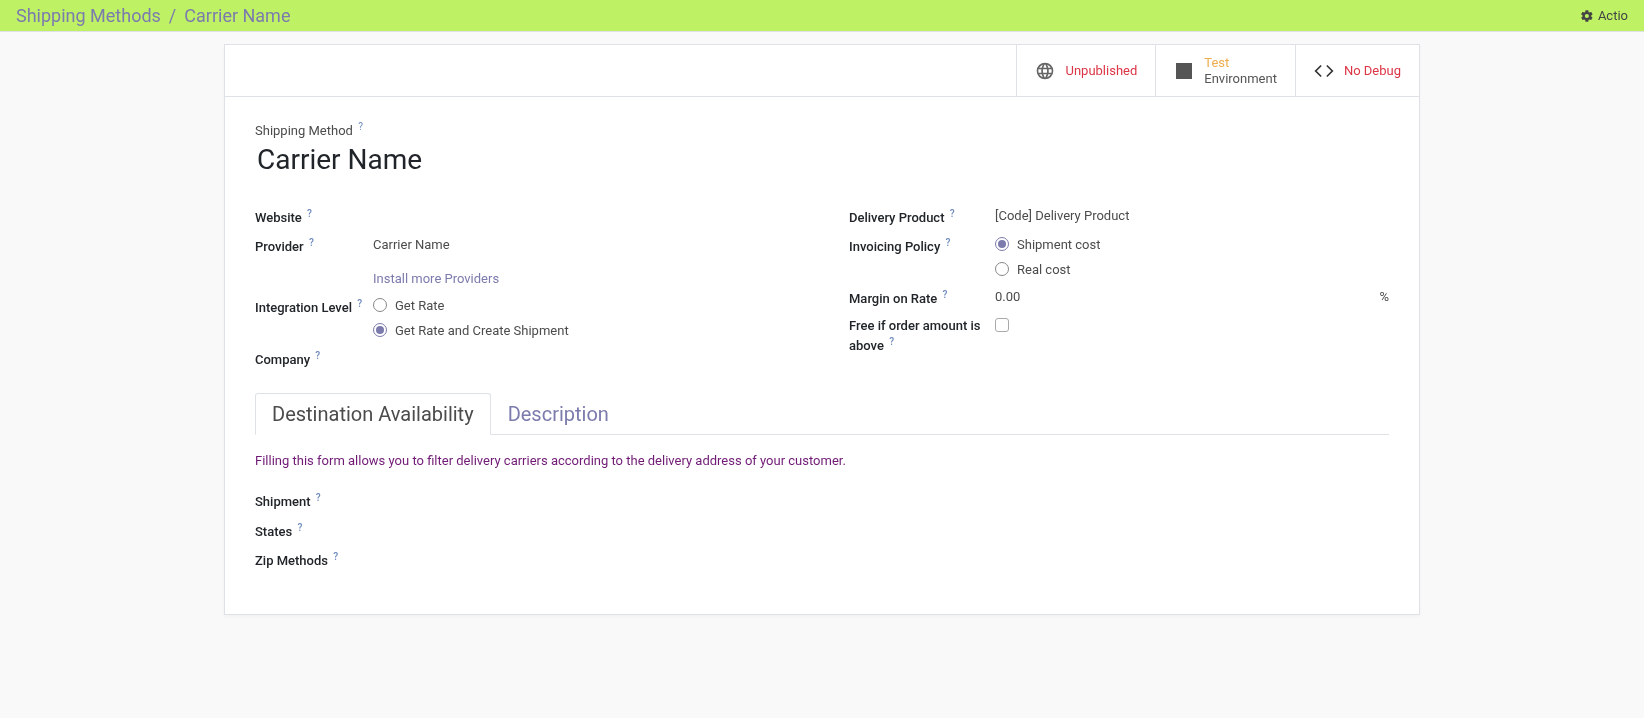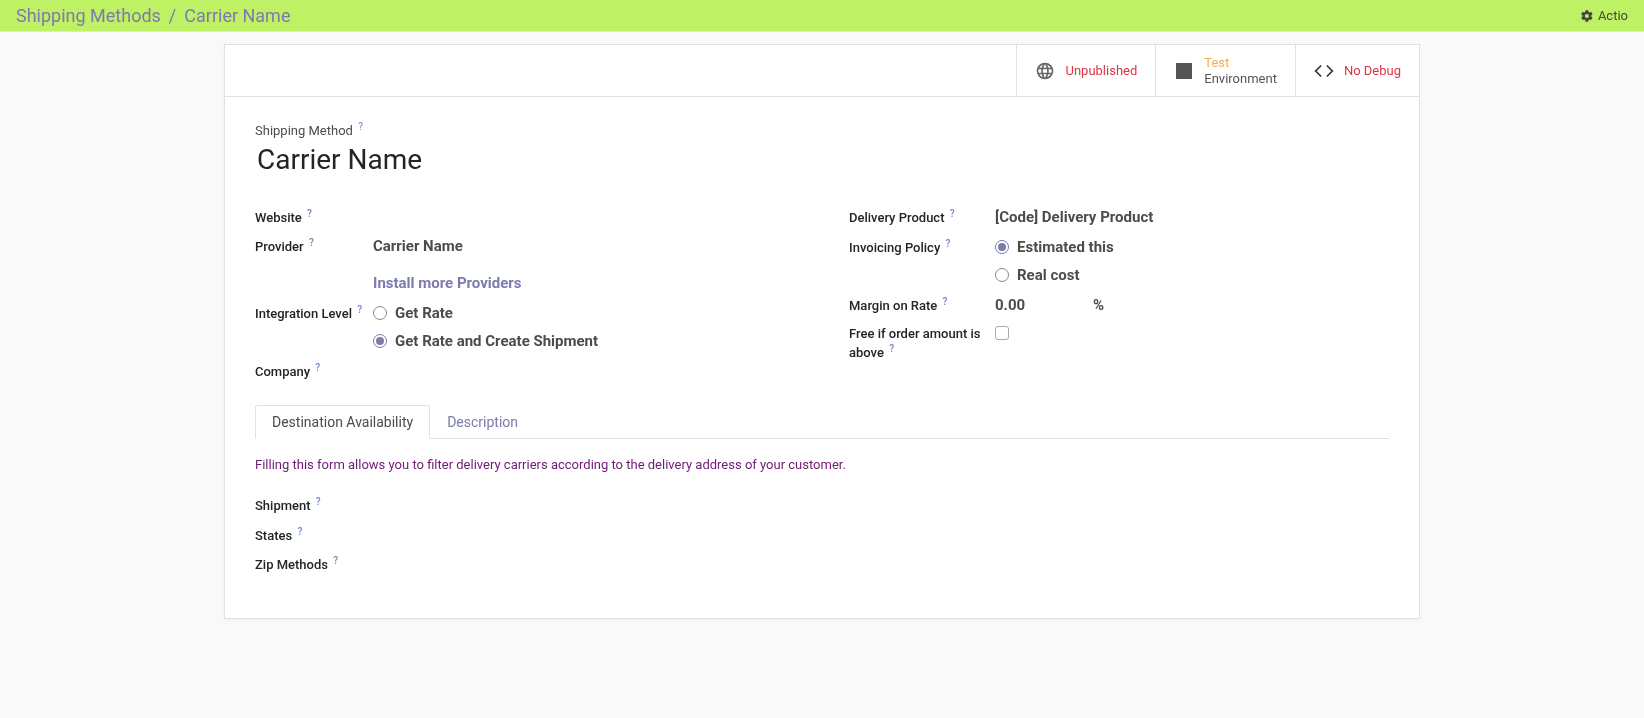--- a/index.html
+++ b/index.html
@@ -108,55 +108,54 @@
   .field-label {
     width: 118px;
     font-size: 13px;
     color: #212529;
     font-weight: 500;
     flex-shrink: 0;
   }
   .col.right .field-label { width: 158px; padding-left: 12px; }
   .field-value {
     flex: 1;
-    font-size: 15px;
+    font-size: 13px;
     color: #4c4c4c;
-    font-weight: bold;
   }
   .field-value .link {
     color: #7c7bad;
     cursor: pointer;
   }
   .radio-stack { display: flex; flex-direction: column; gap: 10px; }
   .radio-item { display: flex; align-items: center; gap: 8px; cursor: pointer; }
   .radio-circle {
     width: 14px; height: 14px; border: 1px solid #888; border-radius: 50%;
     display: inline-flex; align-items: center; justify-content: center;
   }
   .radio-circle.checked { border-color: #7c7bad; }
   .radio-circle.checked::after {
     content: ""; width: 8px; height: 8px; border-radius: 50%; background: #7c7bad;
   }
   .checkbox-box {
     width: 14px; height: 14px; border: 1px solid #aaa; border-radius: 3px; display: inline-block;
   }
 
-  .margin-row { display: flex; align-items: center; gap: 8px; }
+  .margin-row { display: flex; align-items: center; gap: 8px; justify-content: space-between; }
   .margin-row .num { width: 90px; }
   .margin-row .pct { color: #4c4c4c; }
 
   
   .tabs-wrap { margin-top: 20px; }
   .tabs {
     display: flex;
     border-bottom: 1px solid #dee2e6;
   }
   .tab {
     padding: 8px 16px;
-    font-size: 14px;
+    font-size: 20px;
     color: #7c7bad;
     cursor: pointer;
     border: 1px solid transparent;
     border-bottom: none;
     margin-bottom: -1px;
   }
   .tab.active {
     color: #4c4c4c;
     border-color: #dee2e6;
     border-bottom: 1px solid #fff;
@@ -289,21 +288,21 @@
           </div>
 
           <div class="field-row">
             <div class="field-label">
               <span>Invoicing Policy</span>
               <span class="help-q">?</span>
             </div>
             <div class="field-value radio-stack">
               <div class="radio-item">
                 <span class="radio-circle checked"></span>
-                <span>Estimated this</span>
+                <span>Shipment cost</span>
               </div>
               <div class="radio-item">
                 <span class="radio-circle"></span>
                 <span>Real cost</span>
               </div>
             </div>
           </div>
 
           <div class="field-row">
             <div class="field-label">

